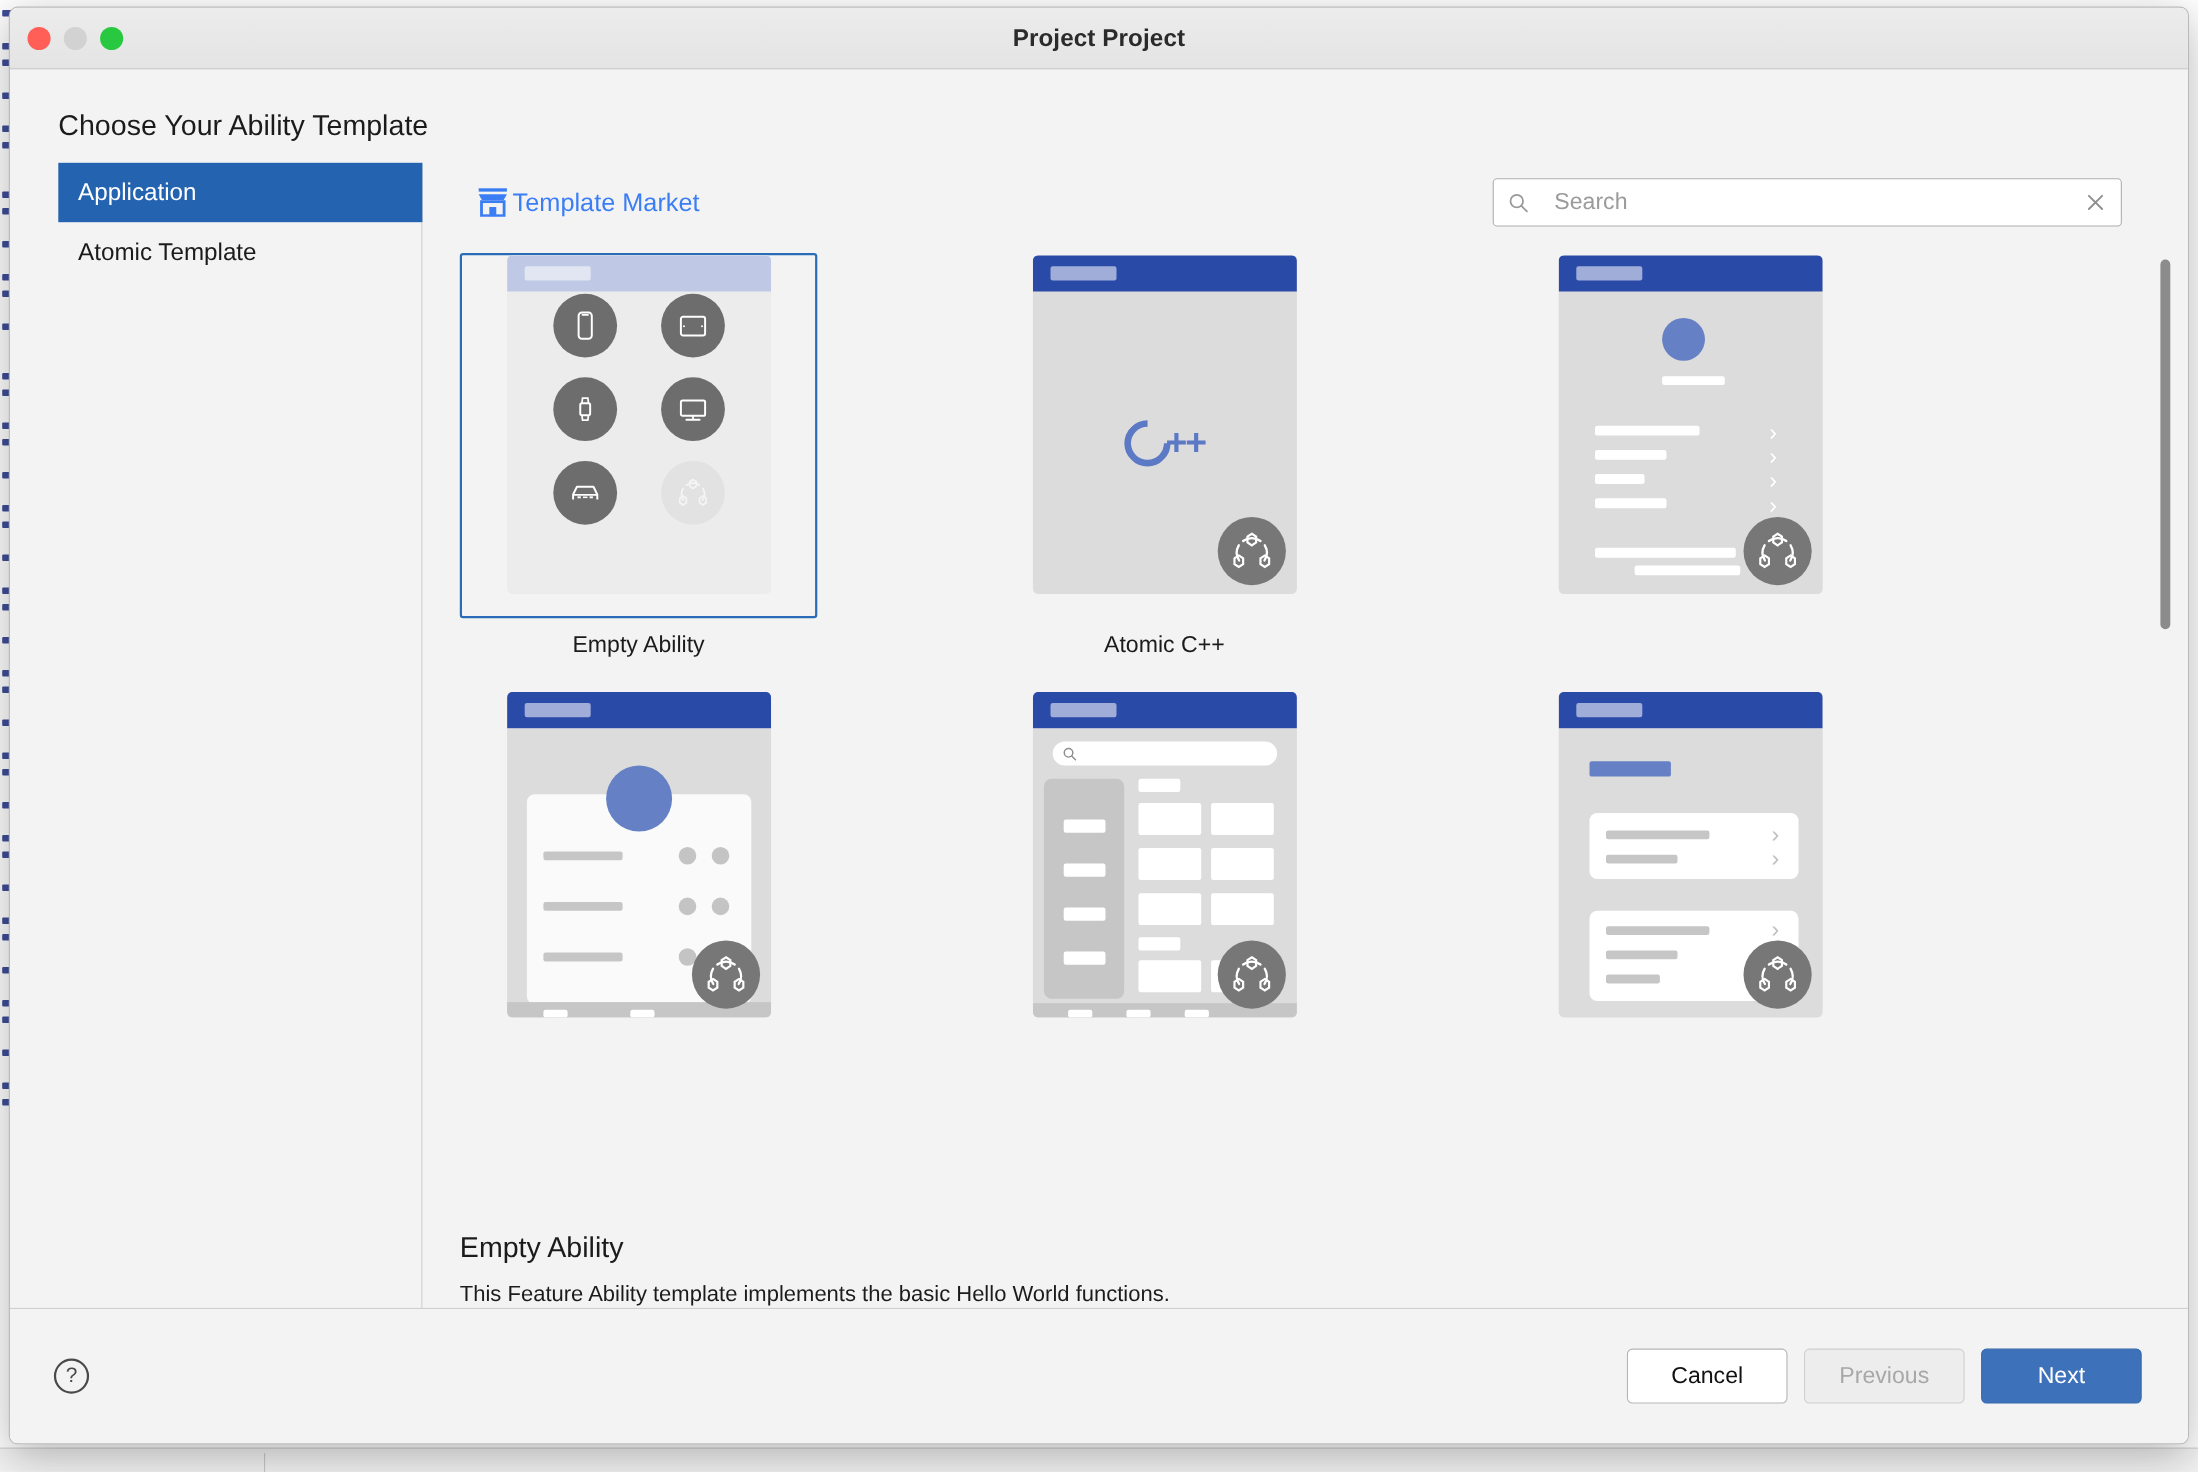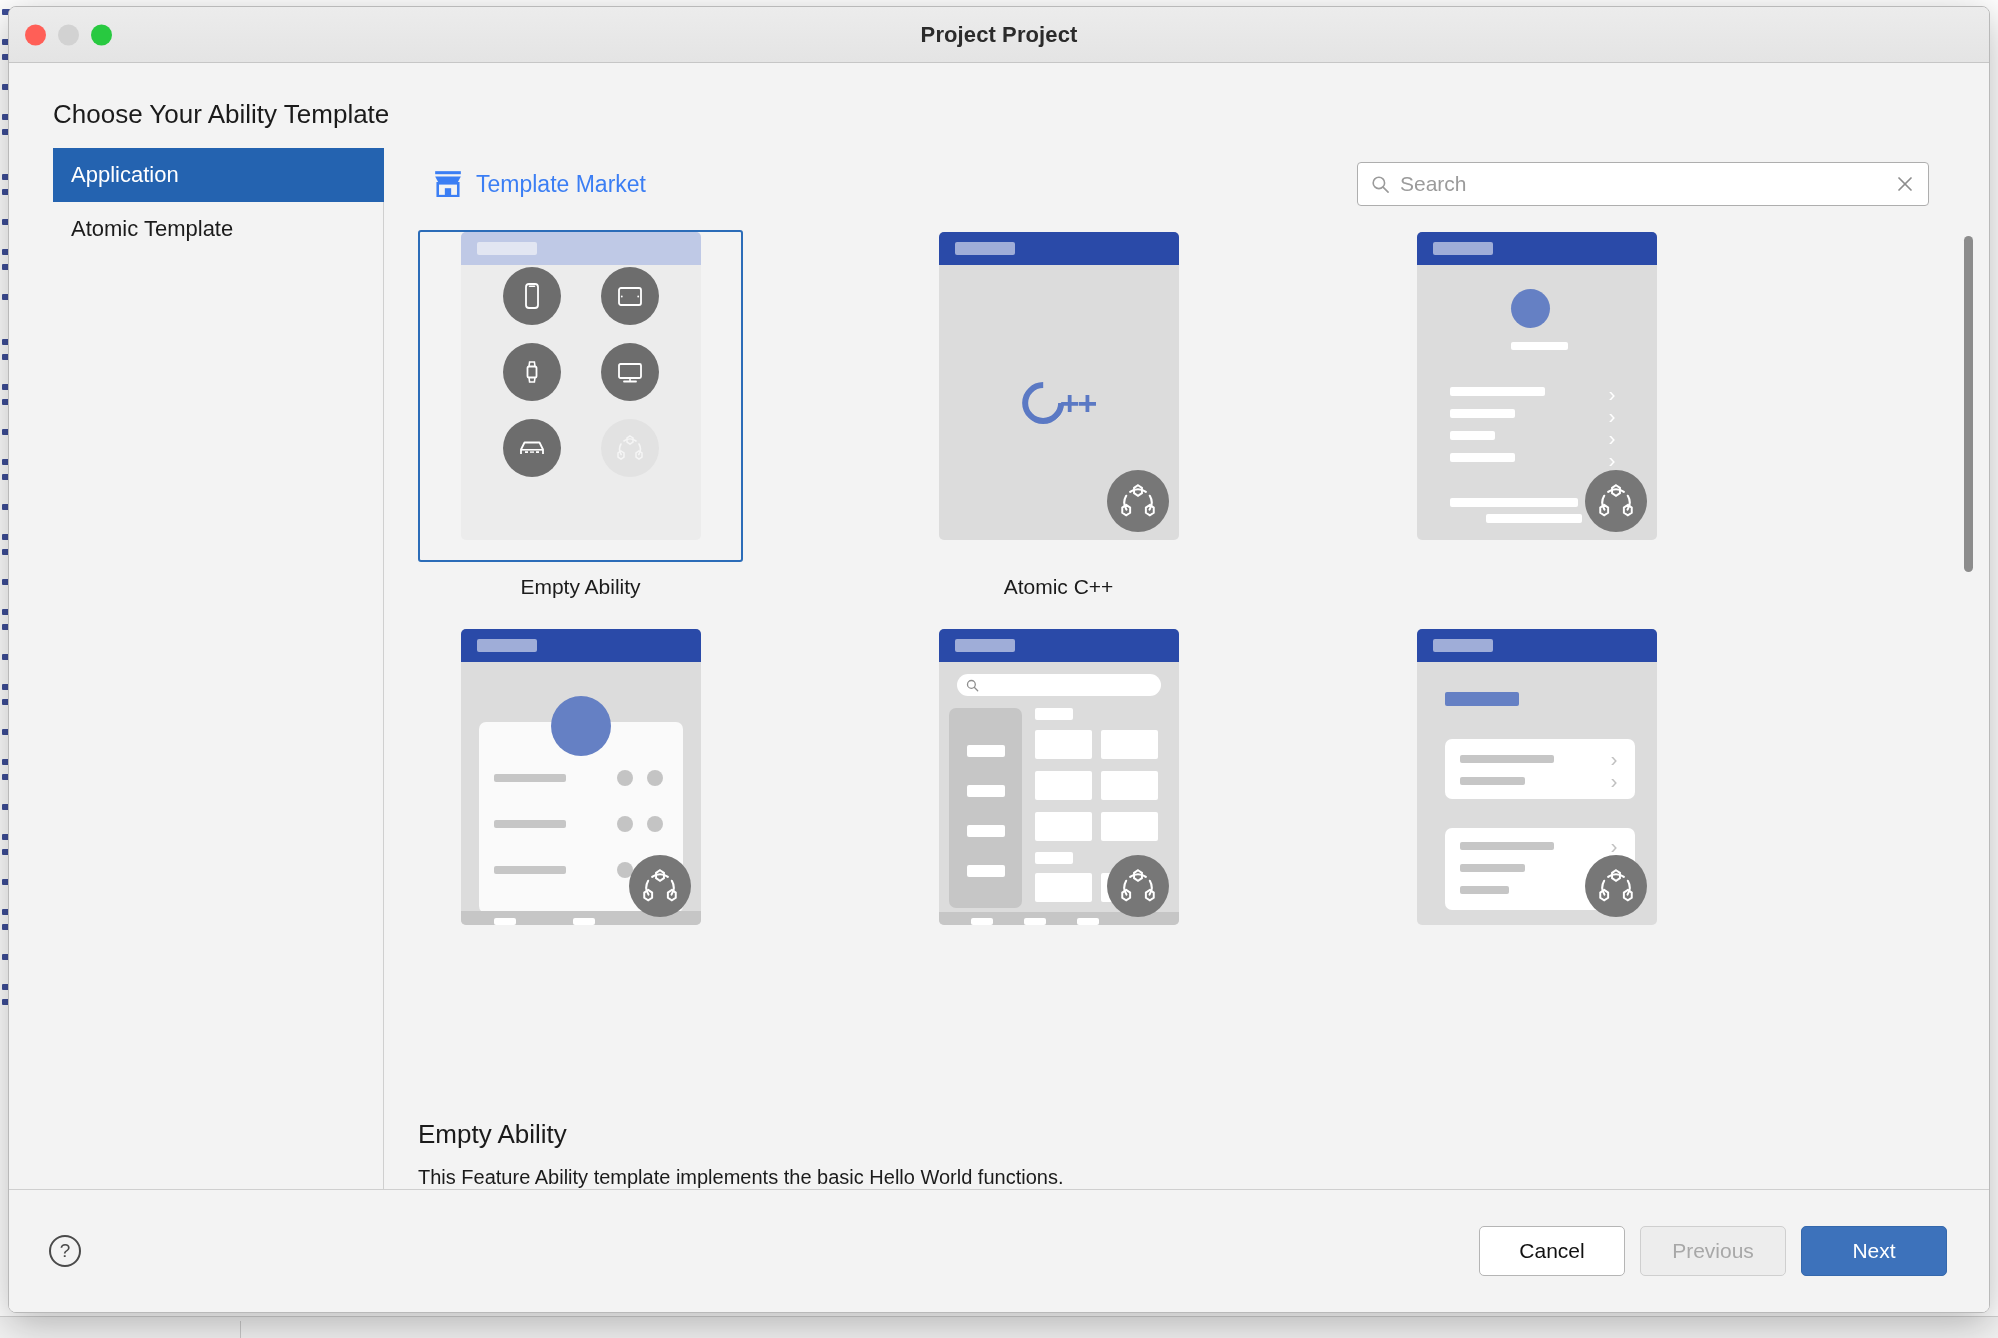--- a/index.html
+++ b/index.html
@@ -162,21 +162,21 @@
     position: relative;
   }
   .right-top {
     display: flex;
     align-items: center;
     padding: 14px 60px 16px 50px;
   }
   .market-link {
     display: flex;
     align-items: center;
-    gap: 14px;
+    gap: 4px;
     color: #3b7ef4;
     font-size: 23px;
   }
   .shop-icon { width: 28px; height: 26px; display: block; }
 
   .search-box {
     margin-left: auto;
     width: 572px;
     height: 44px;
     background: #ffffff;
@@ -189,20 +189,21 @@
   }
   .search-box .mag { width: 19px; height: 19px; flex: 0 0 19px; }
   .search-box input {
     flex: 1 1 auto;
     border: none;
     outline: none;
     font-size: 21px;
     font-family: "Liberation Sans", sans-serif;
     color: #333;
     background: transparent;
+    margin-left: 13px;
   }
   .search-box input::placeholder { color: #9b9b9b; }
   .clear-x { width: 20px; height: 20px; flex: 0 0 20px; cursor: pointer; }
 
   
   .grid-wrap {
     flex: 1 1 auto;
     position: relative;
     min-height: 0;
     overflow: hidden;

